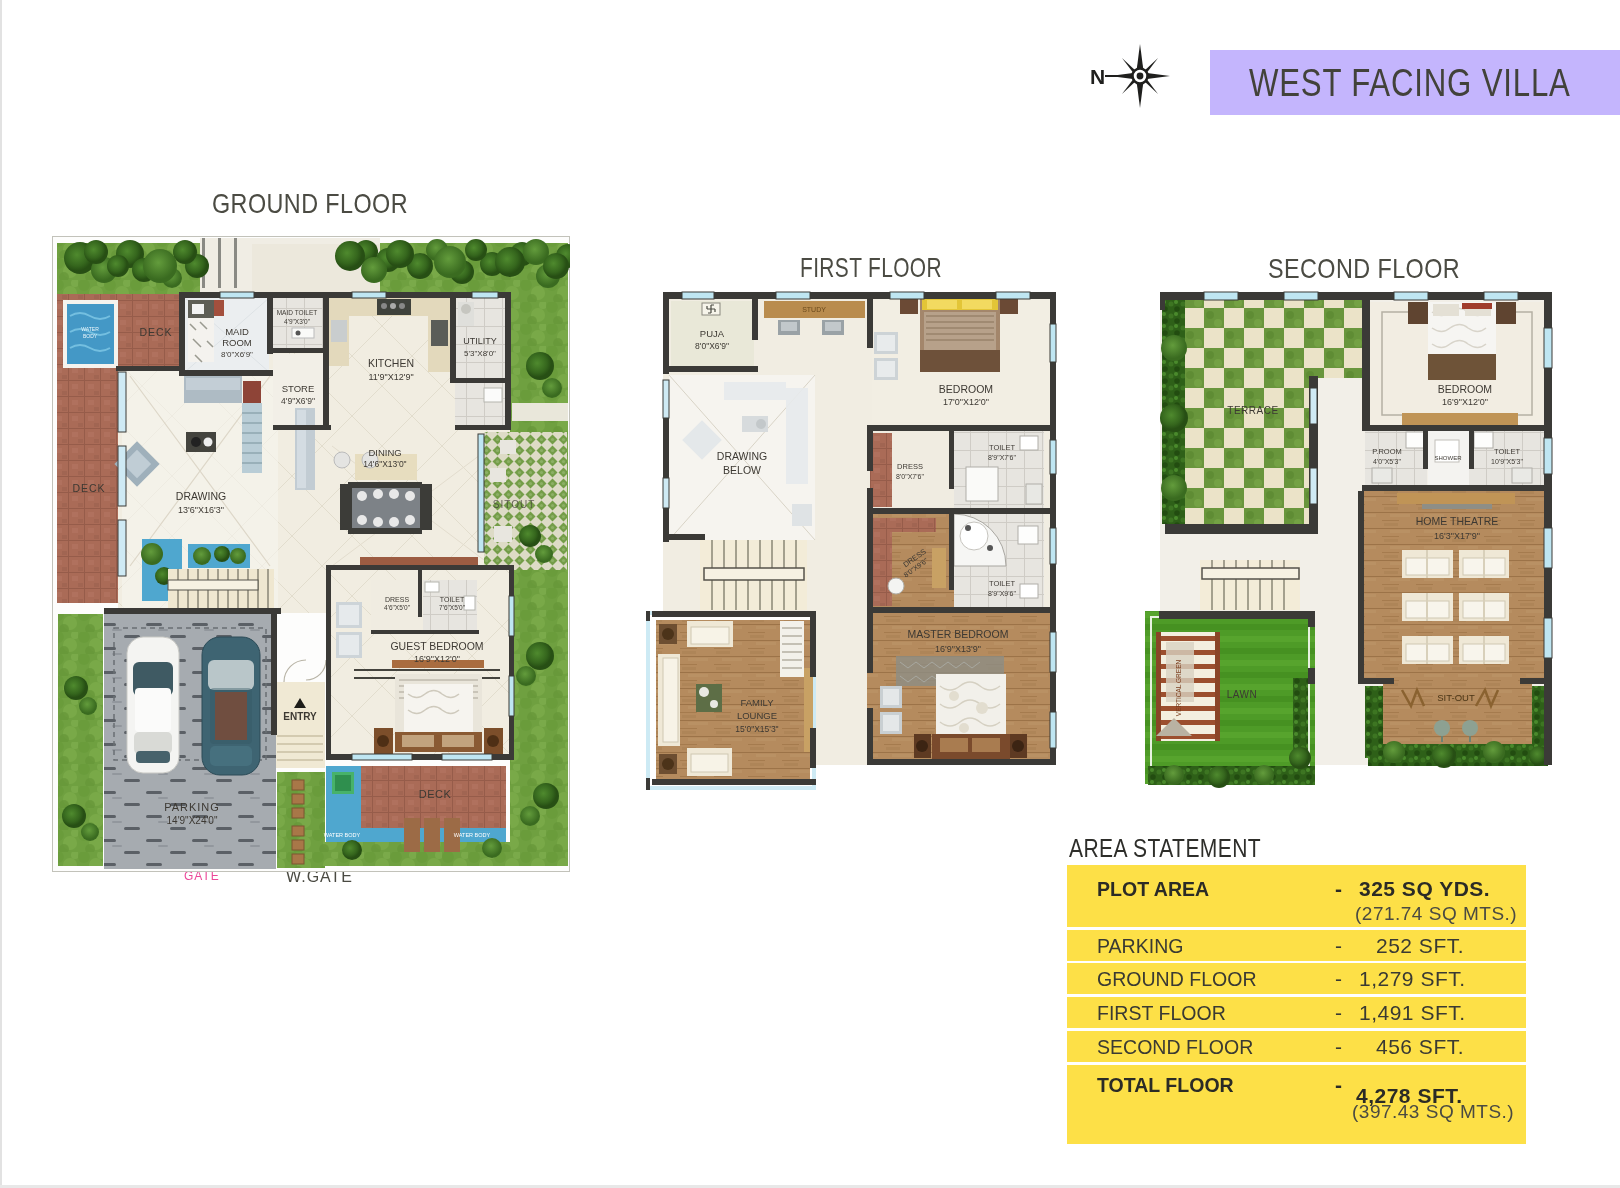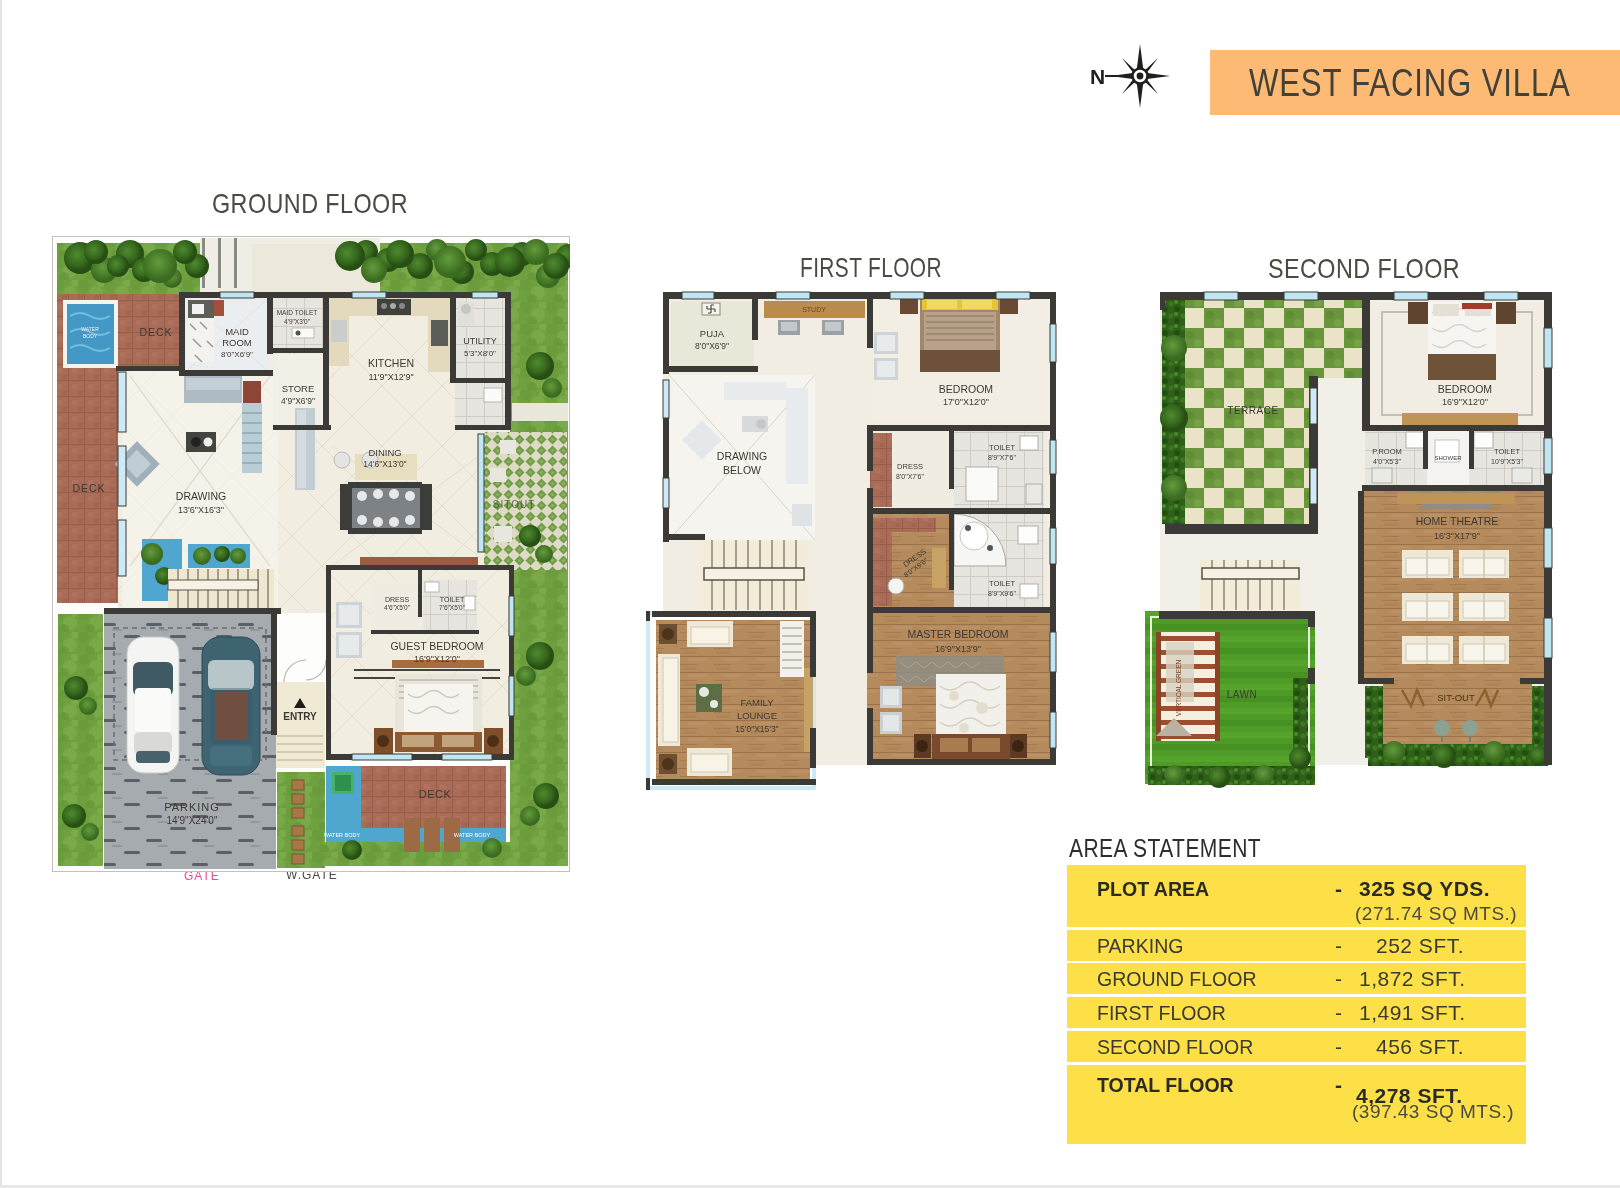--- a/index.html
+++ b/index.html
@@ -2,21 +2,21 @@
 <html><head>
 <meta charset="utf-8">
 <style>
 html,body{margin:0;padding:0;background:#fff;}
 *{box-sizing:border-box;}
 #page{position:relative;width:1620px;height:1188px;background:#fff;overflow:hidden;
   font-family:"Liberation Sans",sans-serif;}
 .edge-l{position:absolute;left:0;top:0;width:2px;height:1188px;background:#e2e2e2;}
 .edge-b{position:absolute;left:0;top:1185px;width:1620px;height:3px;background:#e8e8e8;}
 .ftitle{position:absolute;color:#4b4b43;font-size:27.5px;letter-spacing:0.5px;white-space:nowrap;transform:scaleX(0.85);transform-origin:left center;}
-#bar{position:absolute;left:1210px;top:50px;width:410px;height:65px;background:#fdba74;}
+#bar{position:absolute;left:1210px;top:50px;width:410px;height:65px;background:#c4b5fd;}
 #bar .t{position:absolute;left:39px;top:50%;transform:translate(0,-50%) scaleX(0.80);transform-origin:left center;
   font-size:39px;color:#42423a;letter-spacing:1px;white-space:nowrap;font-weight:400;}
 #areastate{position:absolute;left:1069px;top:833px;font-size:26px;color:#2e2e2a;letter-spacing:0.5px;transform:scaleX(0.81);transform-origin:left center;}
 #atable{position:absolute;left:1067px;top:865px;width:459px;height:261px;}
 .arow{position:absolute;left:0;width:100%;background:#fde047;}
 .alabel{position:absolute;left:30px;color:#3a3a33;font-size:21px;letter-spacing:0px;transform:scaleX(0.93);transform-origin:left center;}
 .adash{position:absolute;left:268px;color:#3a3a33;font-size:21px;}
 .aval{position:absolute;left:285px;color:#3a3a33;font-size:21px;letter-spacing:0.5px;}
 .asub{position:absolute;color:#4a4a42;font-size:19px;letter-spacing:0.5px;}
 .b{font-weight:bold;color:#2b2b26;}
@@ -41,42 +41,42 @@
       <path d="M73 20 L58 34 L55 38 L60.5 36.5 Z"></path>
       <path d="M37 56 L52 42 L55 38 L49.5 39.5 Z"></path>
       <path d="M73 56 L58 42 L55 38 L60.5 39.5 Z"></path>
     </g>
     <circle cx="55" cy="38" r="7.5" fill="#fff" stroke="#1f1f1d" stroke-width="2.5"></circle>
     <circle cx="55" cy="38" r="3.4" fill="#1f1f1d"></circle>
     <rect x="20" y="37" width="14" height="2" fill="#1f1f1d"></rect>
     <text x="5" y="46" font-family="Liberation Sans, sans-serif" font-size="21" font-weight="bold" fill="#1f1f1d">N</text>
   </svg>
   <div style="position:absolute;left:184px;top:869px;color:#ec4899;font-size:12px;letter-spacing:1px;">GATE</div>
-  <div style="position:absolute;left:286px;top:868px;color:#4a4a42;font-size:12px;letter-spacing:1px;">W.GATE</div>
+  <div style="position:absolute;left:286px;top:868px;color:#4a4a42;font-size:16px;letter-spacing:1px;">W.GATE</div>
   <div id="bar">
       <div class="t">WEST FACING VILLA</div>
     </div>
 
   <div id="areastate">AREA STATEMENT</div>
   <div id="atable">
     <div class="arow" style="top:0;height:62px;">
       <div class="alabel b" style="top:12px;">PLOT AREA</div>
       <div class="adash b" style="top:12px;">-</div>
       <div class="aval b" style="top:12px;left:292px;">325 SQ YDS.</div>
       <div class="asub" style="top:38px;left:288px;">(271.74 SQ MTS.)</div>
     </div>
     <div class="arow" style="top:65px;height:31px;">
       <div class="alabel" style="top:4px;">PARKING</div>
       <div class="adash" style="top:4px;">-</div>
       <div class="aval" style="top:4px;left:309px;">252 SFT.</div>
     </div>
     <div class="arow" style="top:98px;height:31px;">
       <div class="alabel" style="top:4px;">GROUND FLOOR</div>
       <div class="adash" style="top:4px;">-</div>
-      <div class="aval" style="top:4px;left:292px;">1,872 SFT.</div>
+      <div class="aval" style="top:4px;left:292px;">1,279 SFT.</div>
     </div>
     <div class="arow" style="top:132px;height:31px;">
       <div class="alabel" style="top:4px;">FIRST FLOOR</div>
       <div class="adash" style="top:4px;">-</div>
       <div class="aval" style="top:4px;left:292px;">1,491 SFT.</div>
     </div>
     <div class="arow" style="top:166px;height:31px;">
       <div class="alabel" style="top:4px;">SECOND FLOOR</div>
       <div class="adash" style="top:4px;">-</div>
       <div class="aval" style="top:4px;left:309px;">456 SFT.</div>

